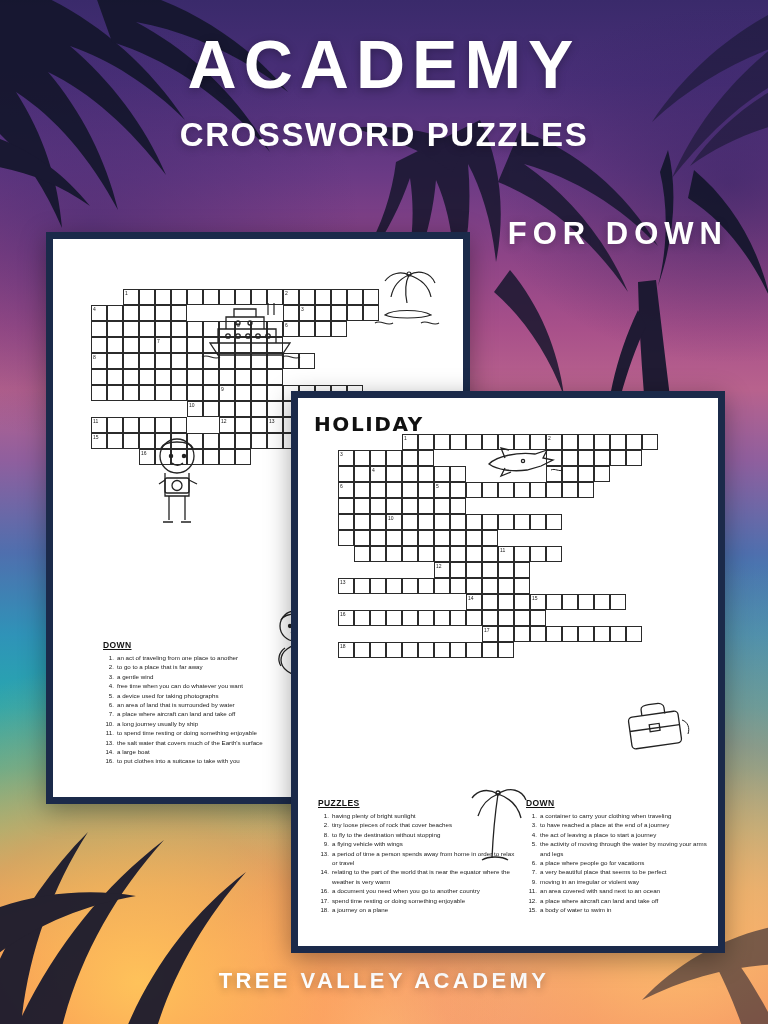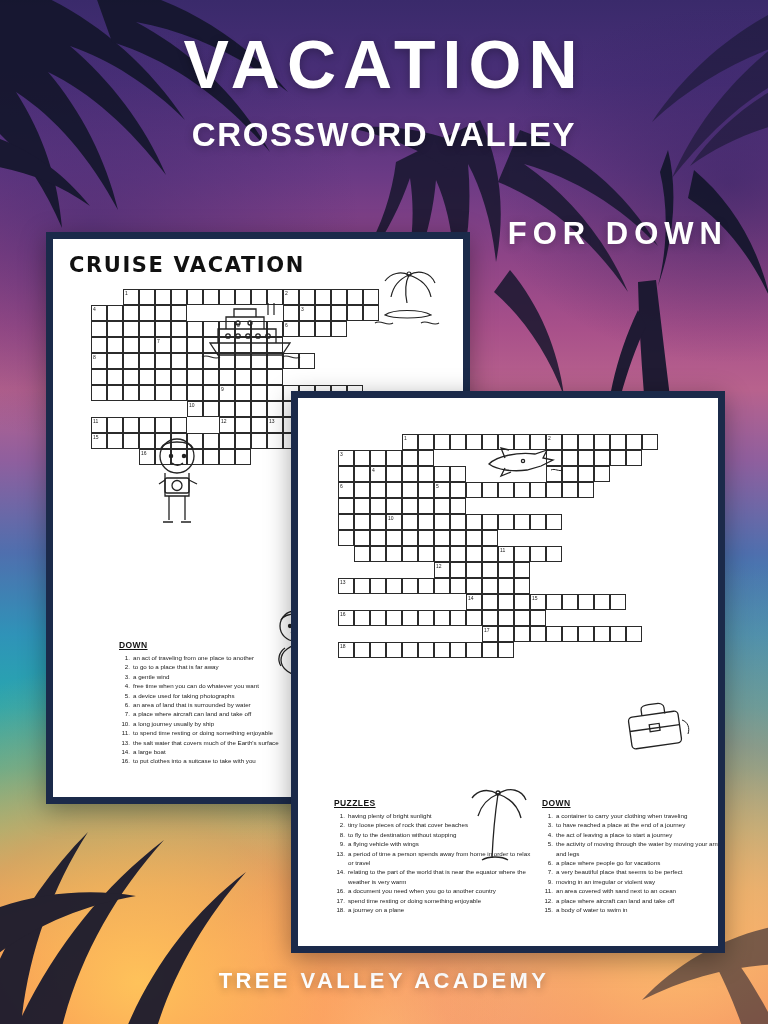--- a/index.html
+++ b/index.html
@@ -98,21 +98,21 @@
   
   .clue-head {
     font-size:8.5px; font-weight:bold; color:#111; text-decoration:underline;
     letter-spacing:0.4px; margin-bottom:3px;
   }
   .clue-list { list-style:none; margin:0; padding:0; }
   .clue-list li {
     font-size:6.2px; color:#1a1a1a; line-height:9.4px; display:flex; gap:3px;
   }
   .clue-list li .n { min-width:11px; text-align:right; }
-  .clue-col { position:absolute;margin-left:16px; }
+  .clue-col { position:absolute; }
 
   .doodle { position:absolute; }
   .doodle svg { display:block; }
 </style>
 </head>
 <body>
 
 <div id="bg"></div>
 <div id="bg2"></div>
 
@@ -158,29 +158,28 @@
 </svg>
 
 <svg class="palm palm-soft" style="right:-20px; bottom:-30px;" width="300" height="340" viewBox="0 0 300 340">
   <g fill="#14162c">
     <path d="M300 340 C270 270 230 212 176 170 C220 226 250 290 262 340 Z"></path>
     <path d="M300 210 C246 218 194 244 154 286 C202 262 252 250 300 250 Z"></path>
   </g>
 </svg>
 
 <div id="title-block">
-  <div id="main-title">VACATION</div>
-  <div id="sub-title">CROSSWORD VALLEY</div>
+  <div id="main-title">ACADEMY</div>
+  <div id="sub-title">CROSSWORD PUZZLES</div>
 </div>
 <div id="for-kids">FOR DOWN</div>
 <div id="footer-brand">TREE VALLEY ACADEMY</div>
 
 <div class="sheet" id="sheet-cruise">
   <div class="sheet-inner">
-    <div class="ws-title">CRUISE VACATION</div>
 
     <div id="grid-cruise">
         <div class="cell" style="left: 70px; top: 50px; width: 16px; height: 16px;">
           <span>1</span>
         </div>
         <div class="cell" style="left: 86px; top: 50px; width: 16px; height: 16px;"></div>
         <div class="cell" style="left: 102px; top: 50px; width: 16px; height: 16px;"></div>
         <div class="cell" style="left: 118px; top: 50px; width: 16px; height: 16px;"></div>
         <div class="cell" style="left: 134px; top: 50px; width: 16px; height: 16px;"></div>
         <div class="cell" style="left: 150px; top: 50px; width: 16px; height: 16px;"></div>
@@ -459,20 +458,21 @@
             <span class="n">16.</span>
             <span>to put clothes into a suitcase to take with you</span>
           </li>
         </ul>
     </div>
   </div>
 </div>
 
 <div class="sheet" id="sheet-holiday">
   <div class="sheet-inner">
+    <div class="ws-title" id="holiday-title">HOLIDAY</div>
 
     <div id="grid-holiday">
         <div class="cell" style="left: 104px; top: 36px; width: 16px; height: 16px;">
           <span>1</span>
         </div>
         <div class="cell" style="left: 120px; top: 36px; width: 16px; height: 16px;"></div>
         <div class="cell" style="left: 136px; top: 36px; width: 16px; height: 16px;"></div>
         <div class="cell" style="left: 152px; top: 36px; width: 16px; height: 16px;"></div>
         <div class="cell" style="left: 168px; top: 36px; width: 16px; height: 16px;"></div>
         <div class="cell" style="left: 184px; top: 36px; width: 16px; height: 16px;"></div>

